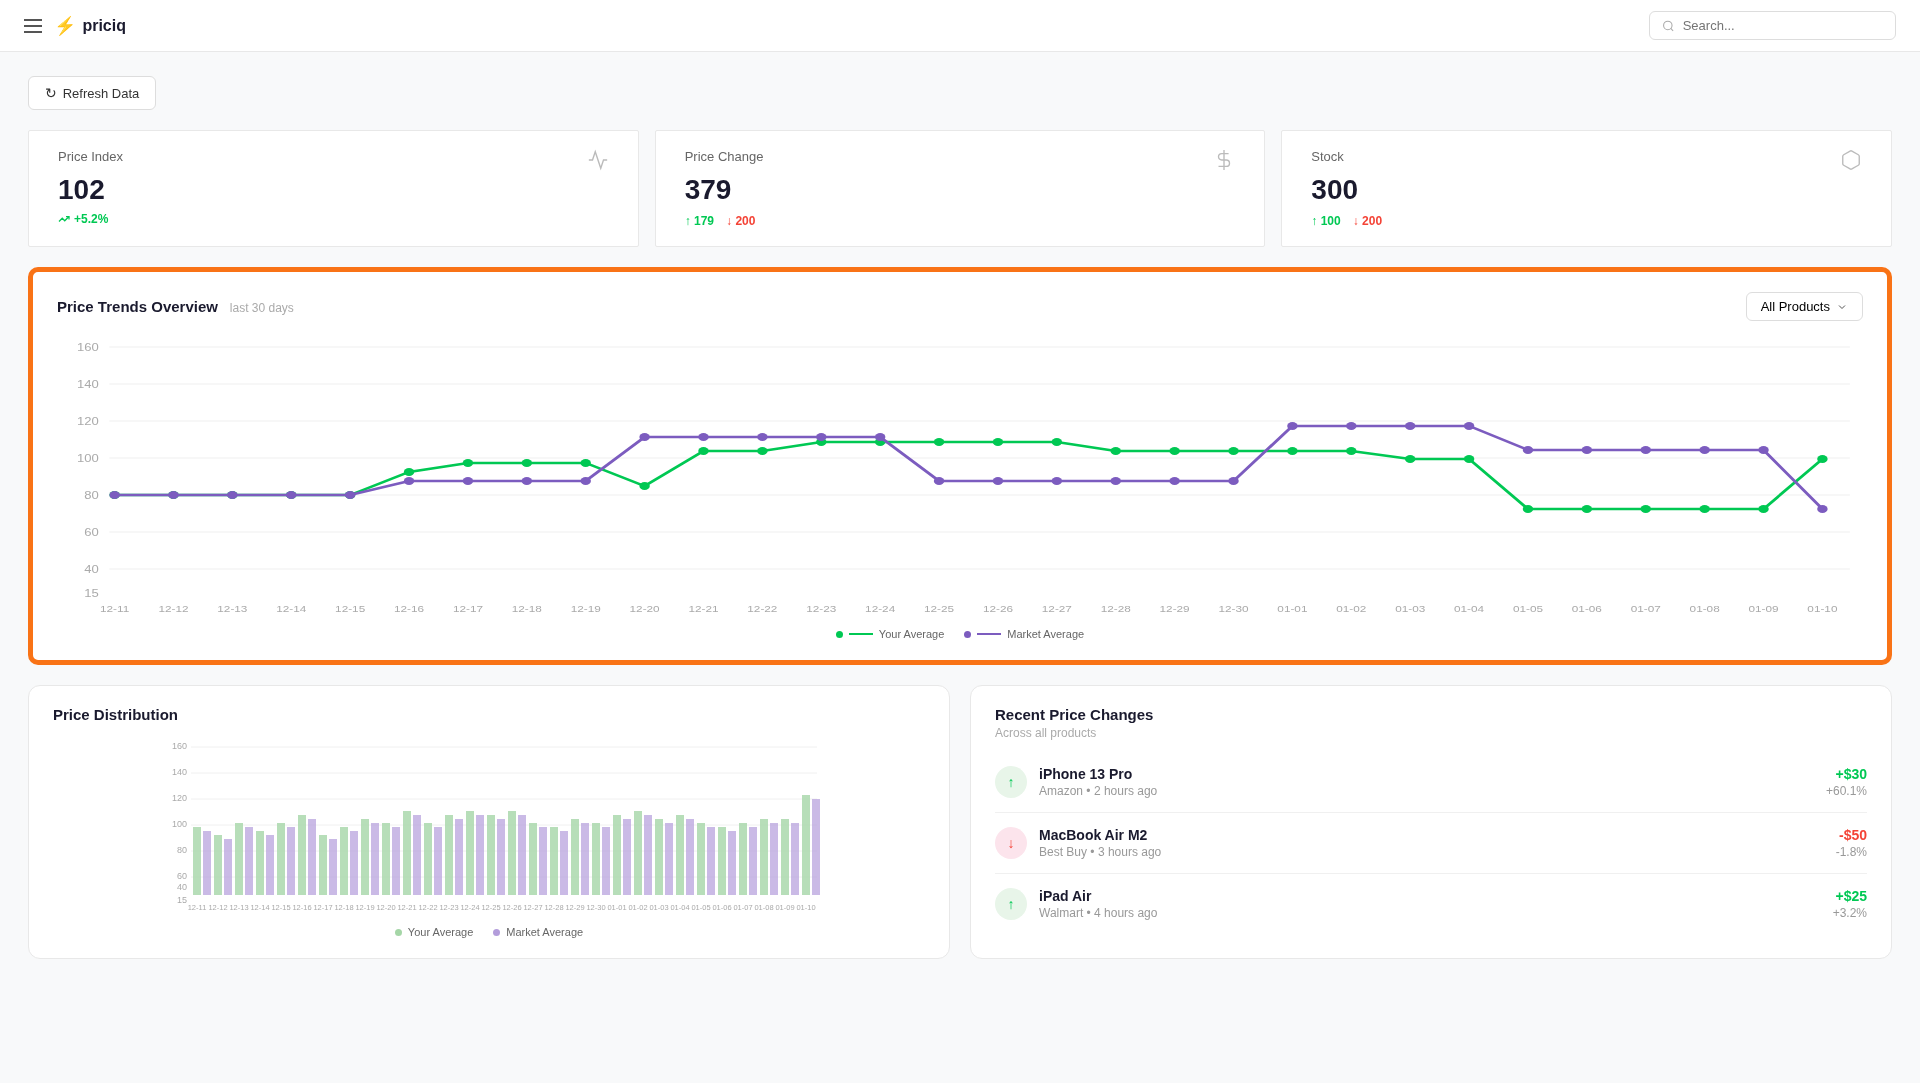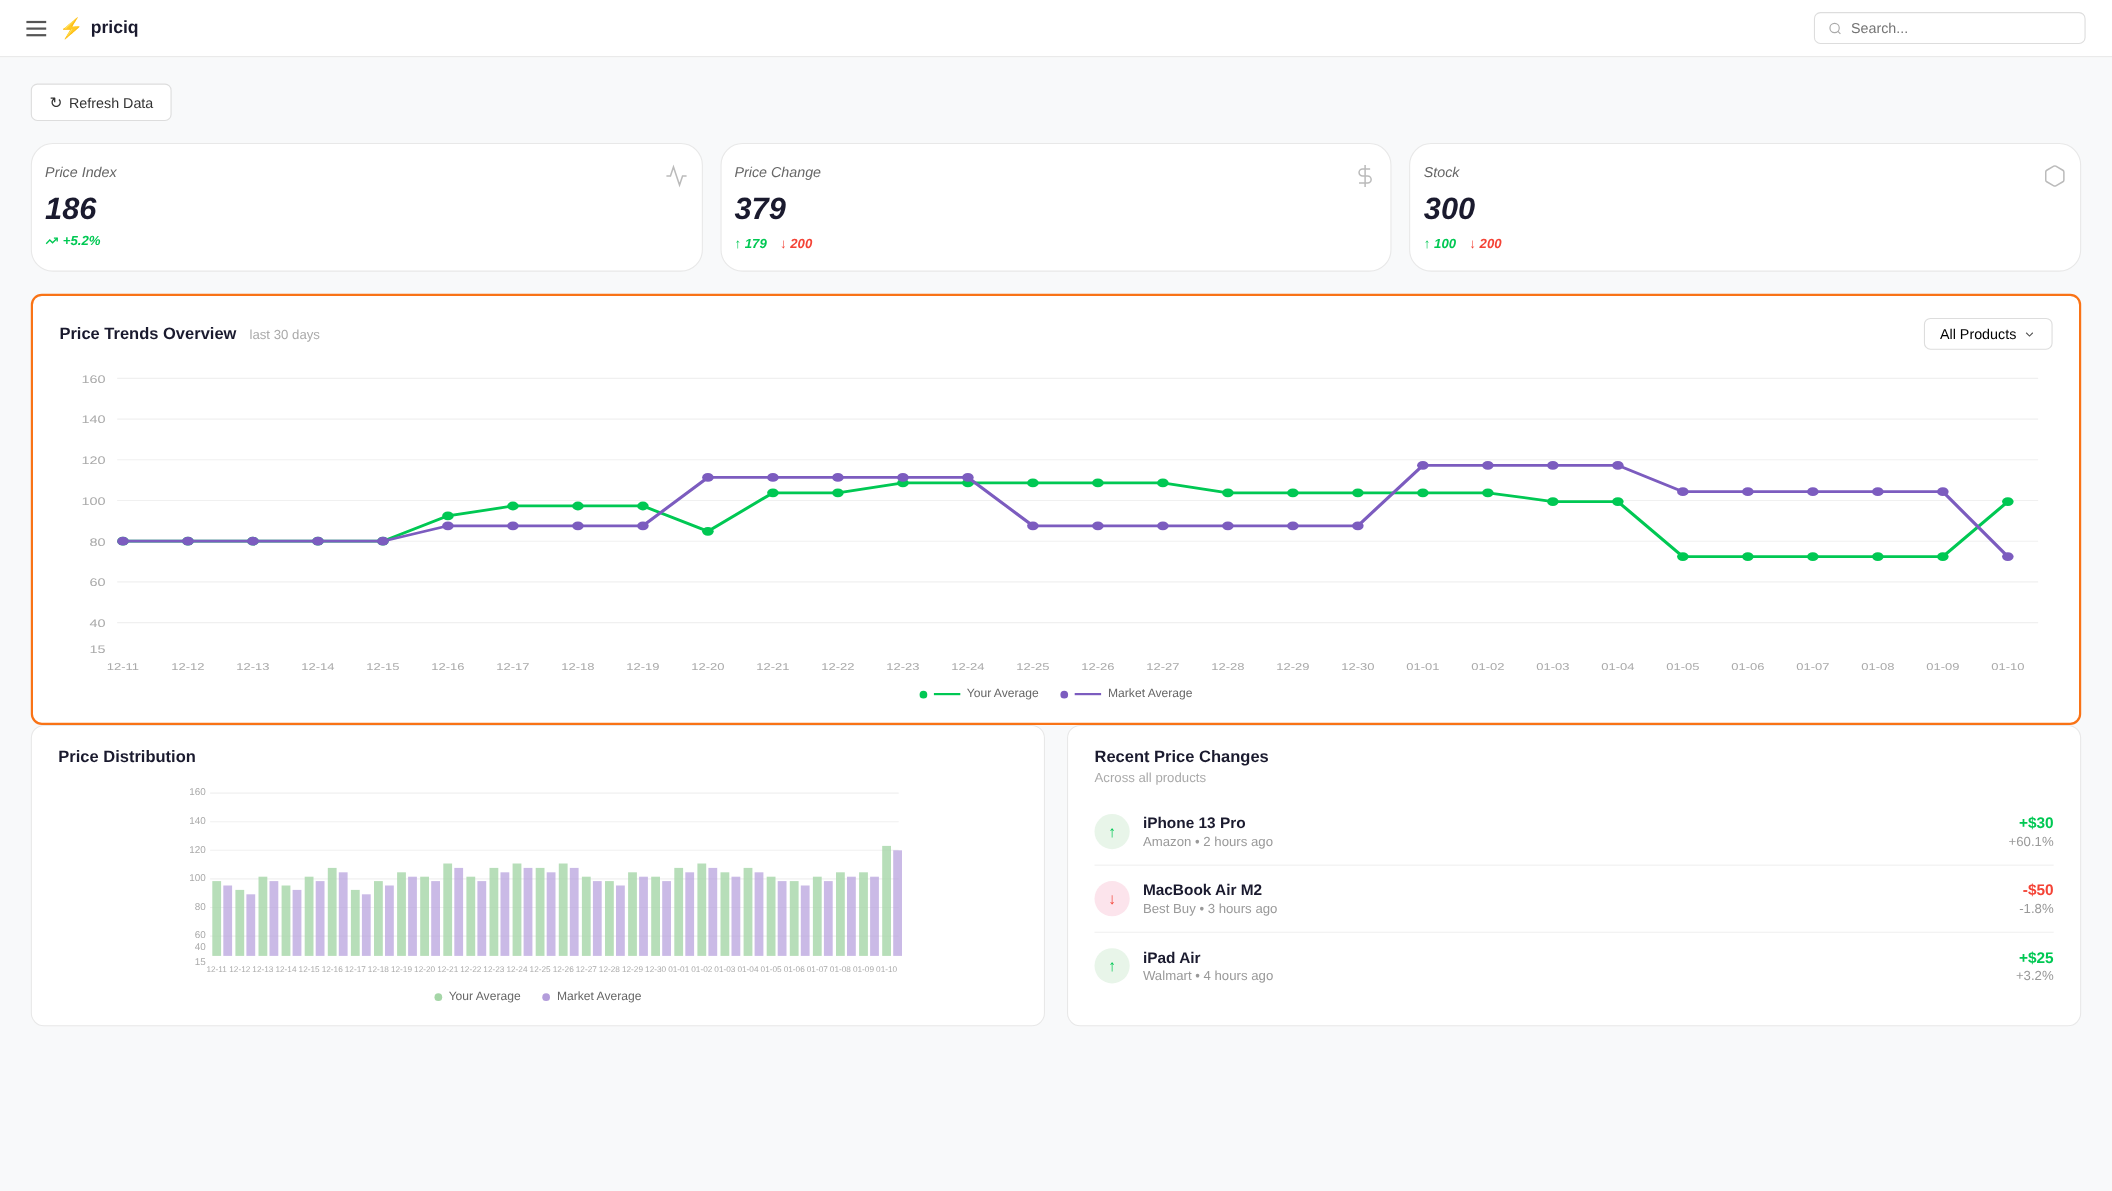--- a/index.html
+++ b/index.html
@@ -20,31 +20,31 @@
 
     
     .page-header { display: flex; align-items: flex-start; justify-content: space-between; margin-bottom: 20px; }
     .page-title { font-size: 22px; font-weight: 700; color: #1a1a2e; }
     .page-subtitle { font-size: 13px; color: #888; margin-top: 4px; }
     .refresh-btn { display: flex; align-items: center; gap: 6px; padding: 8px 16px; border: 1px solid #ddd; border-radius: 6px; background: #fff; cursor: pointer; font-size: 13px; color: #333; font-weight: 500; }
     .refresh-icon { font-size: 14px; }
 
     
     .kpi-row { display: grid; grid-template-columns: 1fr 1fr 1fr; gap: 16px; margin-bottom: 20px; }
-    .kpi-card { background: #fff; border: 1px solid #e8e8e8; border-radius: 20px; padding: 18px 12px; display: flex; align-items: flex-start; justify-content: space-between; font-style: italic; }
+    .kpi-card { background: #fff; border: 1px solid #e8e8e8; border-radius: 2px; padding: 18px 29px; display: flex; align-items: flex-start; justify-content: space-between; }
     .kpi-label { font-size: 13px; color: #666; margin-bottom: 10px; }
     .kpi-value { font-size: 28px; font-weight: 700; color: #1a1a2e; }
     .kpi-badge { display: flex; align-items: center; gap: 4px; margin-top: 6px; }
     .badge-green { color: #00c853; font-size: 12px; font-weight: 600; }
     .badge-red { color: #f44336; font-size: 12px; font-weight: 600; }
     .kpi-icon { color: #aaa; font-size: 20px; }
     .kpi-meta { display: flex; align-items: center; gap: 12px; margin-top: 8px; }
 
     
-    .chart-section { background: #fff; border: 2px solid #f97316; border-radius: 10px; padding: 20px 24px; }
+    .chart-section { background: #fff; border: 5px solid #f97316; border-radius: 10px; padding: 20px 24px; margin-bottom: 20px; }
     .chart-header { display: flex; align-items: center; justify-content: space-between; margin-bottom: 16px; }
     .chart-title { font-size: 15px; font-weight: 600; color: #1a1a2e; }
     .chart-period { font-size: 12px; color: #aaa; margin-left: 8px; }
     .filter-dropdown { display: flex; align-items: center; gap: 6px; padding: 6px 14px; border: 1px solid #ddd; border-radius: 6px; background: #fff; cursor: pointer; font-size: 13px; color: #000000; }
 
     svg text { font-family: -apple-system, BlinkMacSystemFont, sans-serif; }
 
     
     .bottom-row { display: grid; grid-template-columns: 1fr 1fr; gap: 20px; }
     .card { background: #fff; border: 1px solid #e8e8e8; border-radius: 12px; padding: 20px 24px; }
@@ -101,21 +101,21 @@
       <span class="refresh-icon">↻</span>
       <span>Refresh Data</span>
     </button>
   </div>
 
   <div class="kpi-row">
 
     <div class="kpi-card">
       <div>
         <div class="kpi-label">Price Index</div>
-        <div class="kpi-value">186</div>
+        <div class="kpi-value">102</div>
         <div class="kpi-badge">
           <svg width="12" height="12" viewBox="0 0 24 24" fill="none" stroke="#00c853" stroke-width="2.5">
               <polyline points="22 7 13.5 15.5 8.5 10.5 2 17"></polyline>
               <polyline points="16 7 22 7 22 13"></polyline>
             </svg>
           <span class="badge-green">+5.2%</span>
         </div>
       </div>
       <div class="kpi-icon">
         <svg width="22" height="22" viewBox="0 0 24 24" fill="none" stroke="#bbb" stroke-width="1.5">

